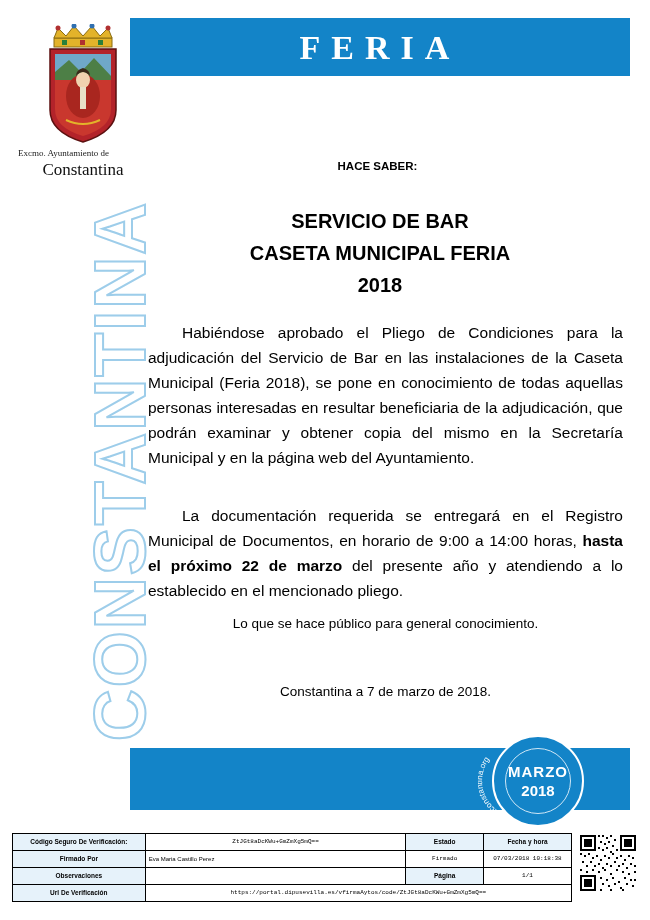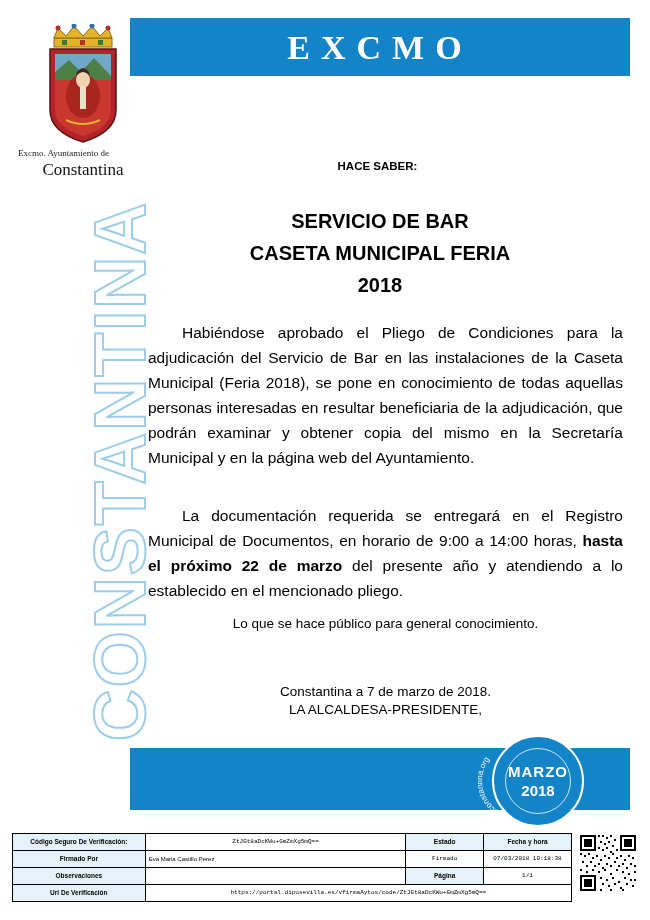--- a/index.html
+++ b/index.html
@@ -298,39 +298,38 @@
       <rect x="44" y="63" width="6" height="22" fill="#e8e0c8"></rect>
       <path d="M30 96 Q47 104 64 96" stroke="#e3b32a" stroke-width="2" fill="none"></path>
     </svg>
   </div>
   <div class="crest-caption1">Excmo. Ayuntamiento de</div>
   <div class="crest-caption2">Constantina</div>
 
   <div class="vertical-word">CONSTANTINA</div>
 
   <div class="header-bar"></div>
-  <div class="header-title">EXCMO</div>
+  <div class="header-title">FERIA</div>
 
   <div class="hace-saber">HACE SABER:</div>
 
   <div class="subject">
     <div>SERVICIO DE BAR</div>
     <div>CASETA MUNICIPAL FERIA</div>
     <div>2018</div>
   </div>
 
   <div class="para p1"><span class="indent"></span><span>Habiéndose aprobado el Pliego de Condiciones para la adjudicación del Servicio de Bar en las instalaciones de la Caseta Municipal (Feria 2018), se pone en conocimiento de todas aquellas personas interesadas en resultar beneficiaria de la adjudicación, que podrán examinar y obtener copia del mismo en la Secretaría Municipal y en la página web del Ayuntamiento.</span></div>
 
   <div class="para p2"><span class="indent"></span><span>La documentación requerida se entregará en el Registro Municipal de Documentos, en horario de 9:00 a 14:00 horas, </span><b>hasta el próximo 22 de marzo</b><span> del presente año y atendiendo a lo establecido en el mencionado pliego.</span></div>
 
   <div class="public-note">Lo que se hace público para general conocimiento.</div>
 
   <div class="sign-place">
     <div>Constantina a  7 de marzo de 2018.</div>
-    <div>LA  ALCALDESA-PRESIDENTE,</div>
   </div>
 
   <div class="bottom-band"></div>
 
   <div class="seal-url">
     <svg width="78" height="78" viewBox="0 0 78 78" xmlns="http://www.w3.org/2000/svg">
       <defs>
         <path id="circlepath" d="M39,74 a35,35 0 1,1 0.1,0"></path>
       </defs>
       <text font-size="8" font-family="Liberation Sans, sans-serif" fill="#ffffff">

